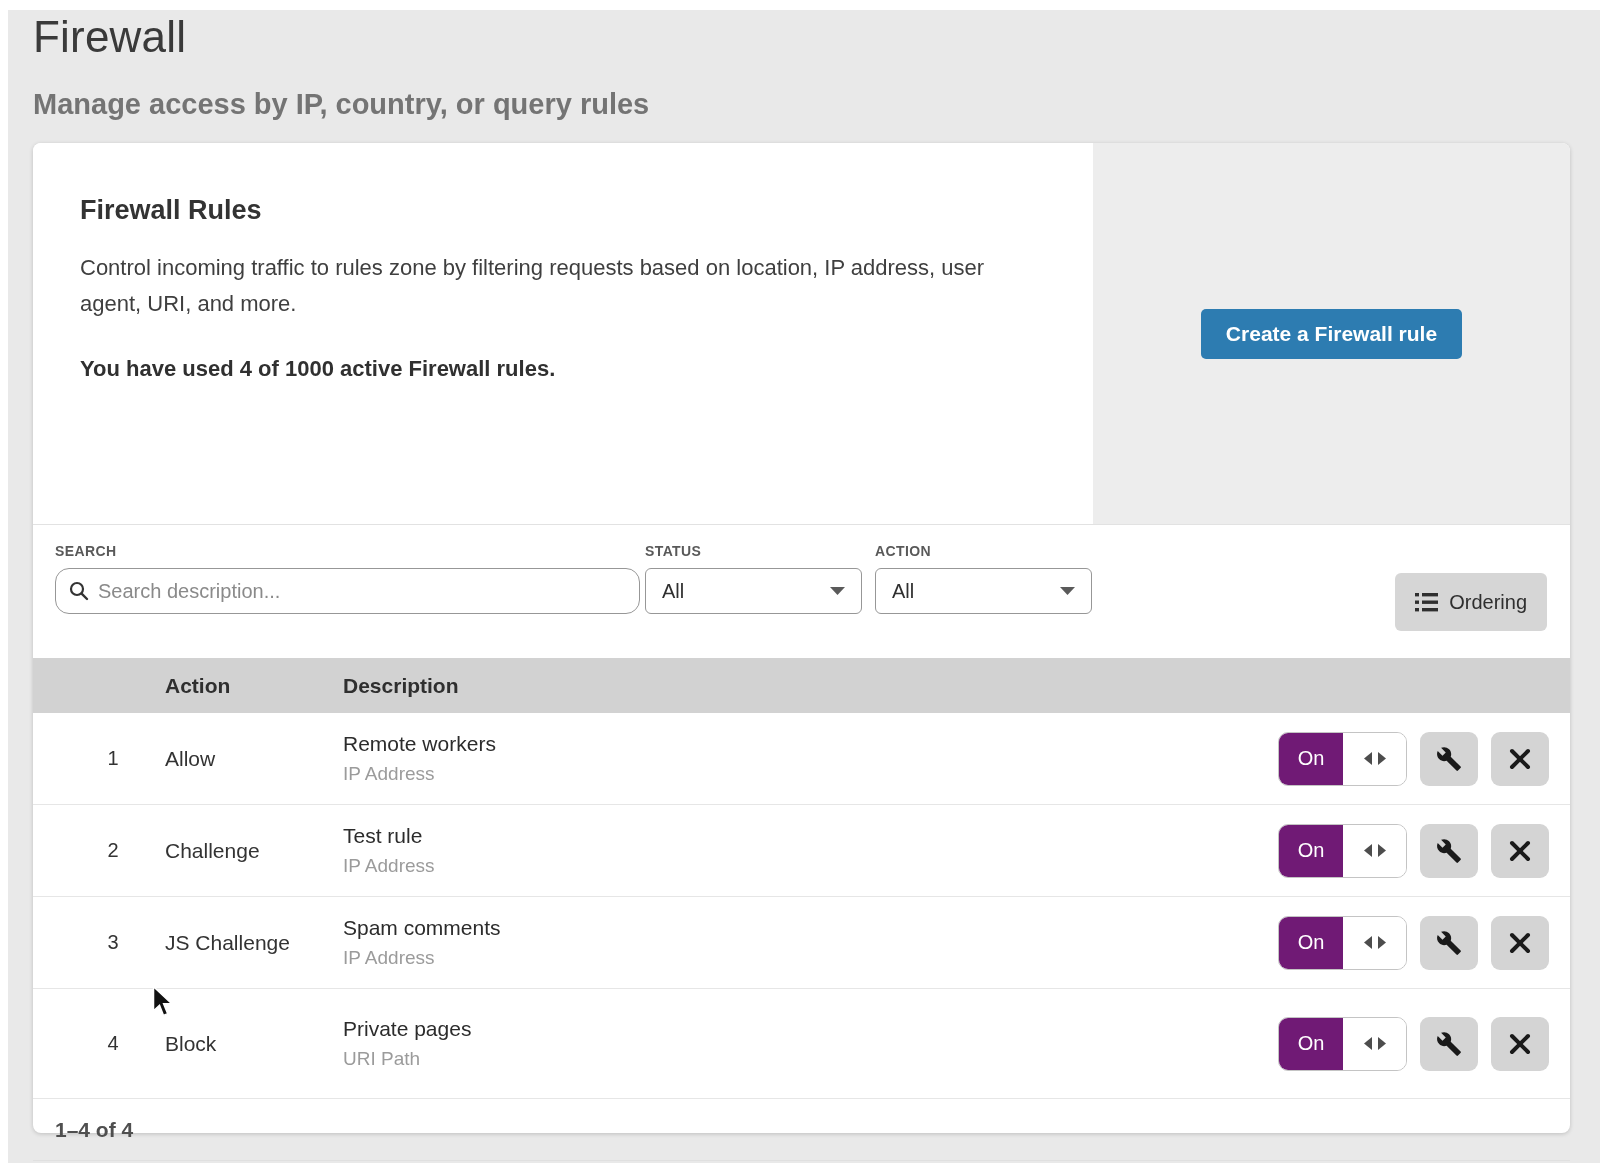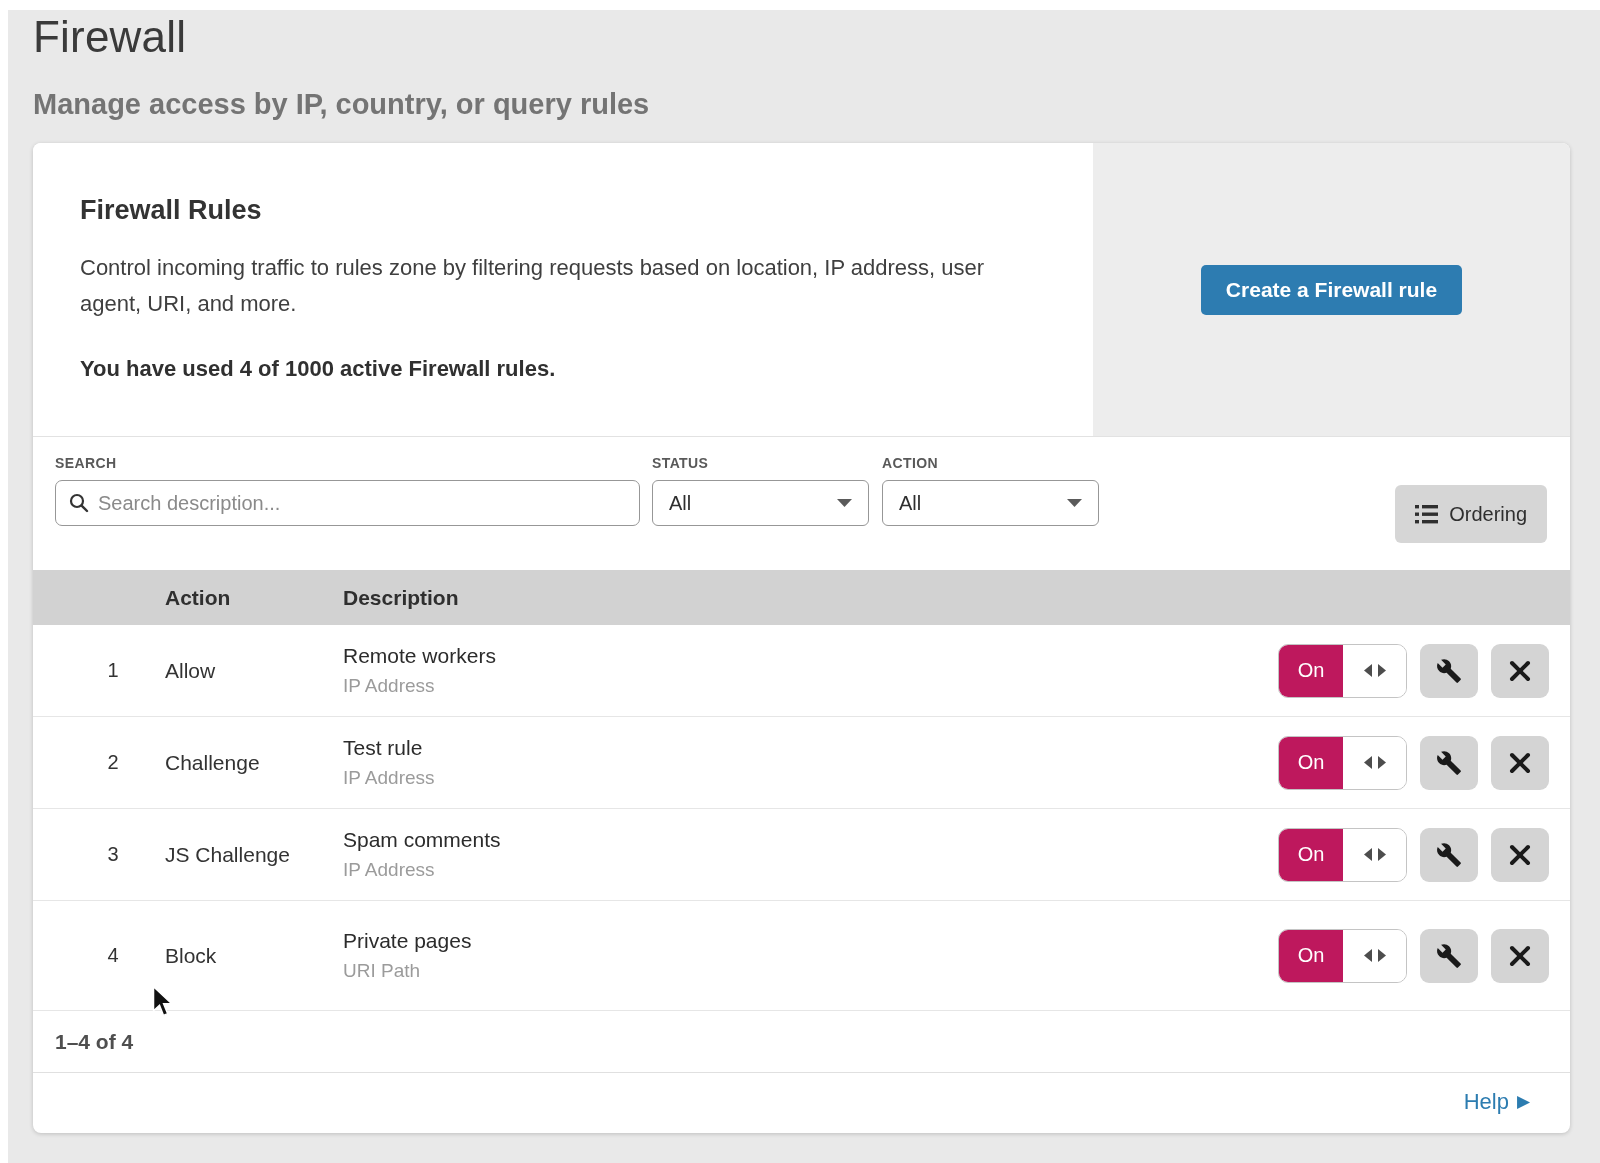--- a/index.html
+++ b/index.html
@@ -26,21 +26,21 @@
   }
 
   .card {
     position:absolute; left:0; top:133px; width:1537px; height:990px;
     background:#ffffff; border-radius:8px;
     box-shadow:0 1px 4px rgba(0,0,0,0.18);
   }
 
   
   .card-top {
-    display:flex; height:294px; border-bottom:1px solid #e2e2e2;
+    display:flex; height:382px; border-bottom:1px solid #e2e2e2;
     border-radius:8px 8px 0 0; overflow:hidden;
   }
   .card-top-left { width:1060px; padding:52px 60px 0 47px; background:#ffffff; }
   .info-heading { font-size:27px; font-weight:700; color:#333; }
   .info-desc {
     margin-top:24px; font-size:22px; color:#3f3f3f; line-height:1.65;
     max-width:950px;
   }
   .info-usage { margin-top:33px; font-size:22px; font-weight:700; color:#303030; }
   .card-top-right {
@@ -57,31 +57,31 @@
   .filters {
     height:133px; padding:18px 21px 0 22px; position:relative;
     display:flex; align-items:flex-start;
   }
   .filter-label {
     display:block; font-size:14px; font-weight:700; color:#595959;
     letter-spacing:0.4px; margin-bottom:9px;
   }
   .search-filter { width:585px; }
   .search-box {
-    height:46px; border:1px solid #979797; border-radius:7px; background:#fff;
+    height:46px; border:1px solid #979797; border-radius:14px; background:#fff;
     display:flex; align-items:center; padding:0 12px;
   }
   .search-box svg { flex:none; margin-right:8px; }
   .search-box input {
     border:none; outline:none; flex:1; font-family:inherit;
     font-size:20px; color:#333; background:transparent;
   }
   .search-box input::placeholder { color:#8a8a8a; }
   .select-filter { width:217px; margin-left:13px; }
-  .status-filter { margin-left:12px; }
+  .status-filter { margin-left:5px; }
   .select-box {
     height:46px; border:1px solid #979797; border-radius:6px; background:#fff;
     display:flex; align-items:center; padding:9px 16px; cursor:pointer;
   }
   .select-value { font-size:20px; color:#2f2f2f; flex:1; }
   .ordering-btn {
     position:absolute; right:23px; top:48px;
     height:58px; padding:0 20px; border:none; border-radius:6px;
     background:#d6d6d6; font-family:inherit; font-size:20px; font-weight:500;
     color:#2f2f2f; display:flex; align-items:center; gap:11px; cursor:pointer;
@@ -108,21 +108,21 @@
   .cell-desc { flex:1; }
   .desc-main { font-size:21px; color:#2c2c2c; }
   .desc-sub { font-size:19px; color:#9b9b9b; margin-top:7px; }
 
   .cell-controls { display:flex; align-items:center; }
   .toggle {
     display:flex; height:54px; border-radius:10px; overflow:hidden;
     border:1px solid #c4c4c4; cursor:pointer;
   }
   .toggle-on {
-    width:64px; background:#be185d; color:#fff; font-size:20px;
+    width:64px; background:#701a75; color:#fff; font-size:20px;
     display:flex; align-items:center; justify-content:center;
   }
   .toggle-handle {
     width:63px; background:#fff;
     display:flex; align-items:center; justify-content:center; gap:3px;
   }
   .icon-btn {
     width:58px; height:54px; margin-left:13px;
     background:#d4d4d4; border:none; border-radius:9px; cursor:pointer;
     display:flex; align-items:center; justify-content:center;

